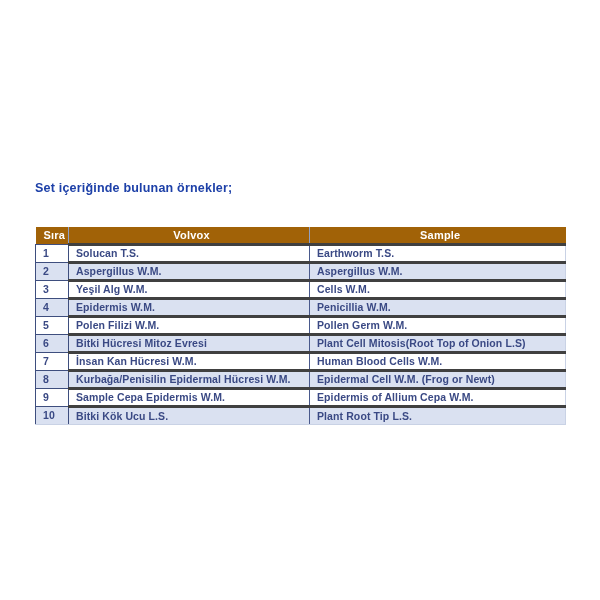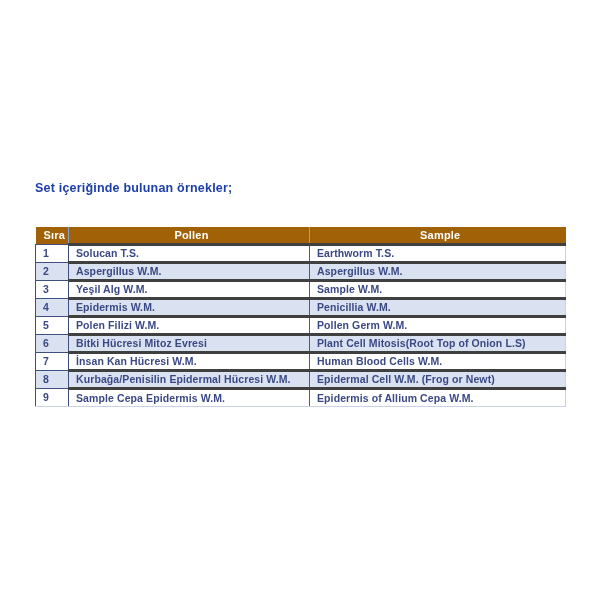--- a/index.html
+++ b/index.html
@@ -88,39 +88,39 @@
 
   <table class="samples">
     <colgroup>
       <col class="c-no">
       <col class="c-numune">
       <col class="c-sample">
     </colgroup>
     <thead>
       <tr>
         <th>Sıra</th>
-        <th>Pollen</th>
+        <th>Volvox</th>
         <th>Sample</th>
       </tr>
     </thead>
     <tbody>
         <tr>
           <td class="col-no">1</td>
           <td class="col-numune">Solucan T.S.</td>
           <td class="col-sample">Earthworm T.S.</td>
         </tr>
         <tr class="striped">
           <td class="col-no">2</td>
           <td class="col-numune">Aspergillus W.M.</td>
           <td class="col-sample">Aspergillus W.M.</td>
         </tr>
         <tr>
           <td class="col-no">3</td>
           <td class="col-numune">Yeşil Alg W.M.</td>
-          <td class="col-sample">Sample W.M.</td>
+          <td class="col-sample">Cells W.M.</td>
         </tr>
         <tr class="striped">
           <td class="col-no">4</td>
           <td class="col-numune">Epidermis W.M.</td>
           <td class="col-sample">Penicillia W.M.</td>
         </tr>
         <tr>
           <td class="col-no">5</td>
           <td class="col-numune">Polen Filizi W.M.</td>
           <td class="col-sample">Pollen Germ W.M.</td>
@@ -138,16 +138,21 @@
         <tr class="striped">
           <td class="col-no">8</td>
           <td class="col-numune">Kurbağa/Penisilin Epidermal Hücresi W.M.</td>
           <td class="col-sample">Epidermal Cell W.M. (Frog or Newt)</td>
         </tr>
         <tr>
           <td class="col-no">9</td>
           <td class="col-numune">Sample Cepa Epidermis W.M.</td>
           <td class="col-sample">Epidermis of Allium Cepa W.M.</td>
         </tr>
+        <tr class="striped">
+          <td class="col-no">10</td>
+          <td class="col-numune">Bitki Kök Ucu L.S.</td>
+          <td class="col-sample">Plant Root Tip L.S.</td>
+        </tr>
       </tbody>
   </table>
 
 </div>
 
 </body></html>

